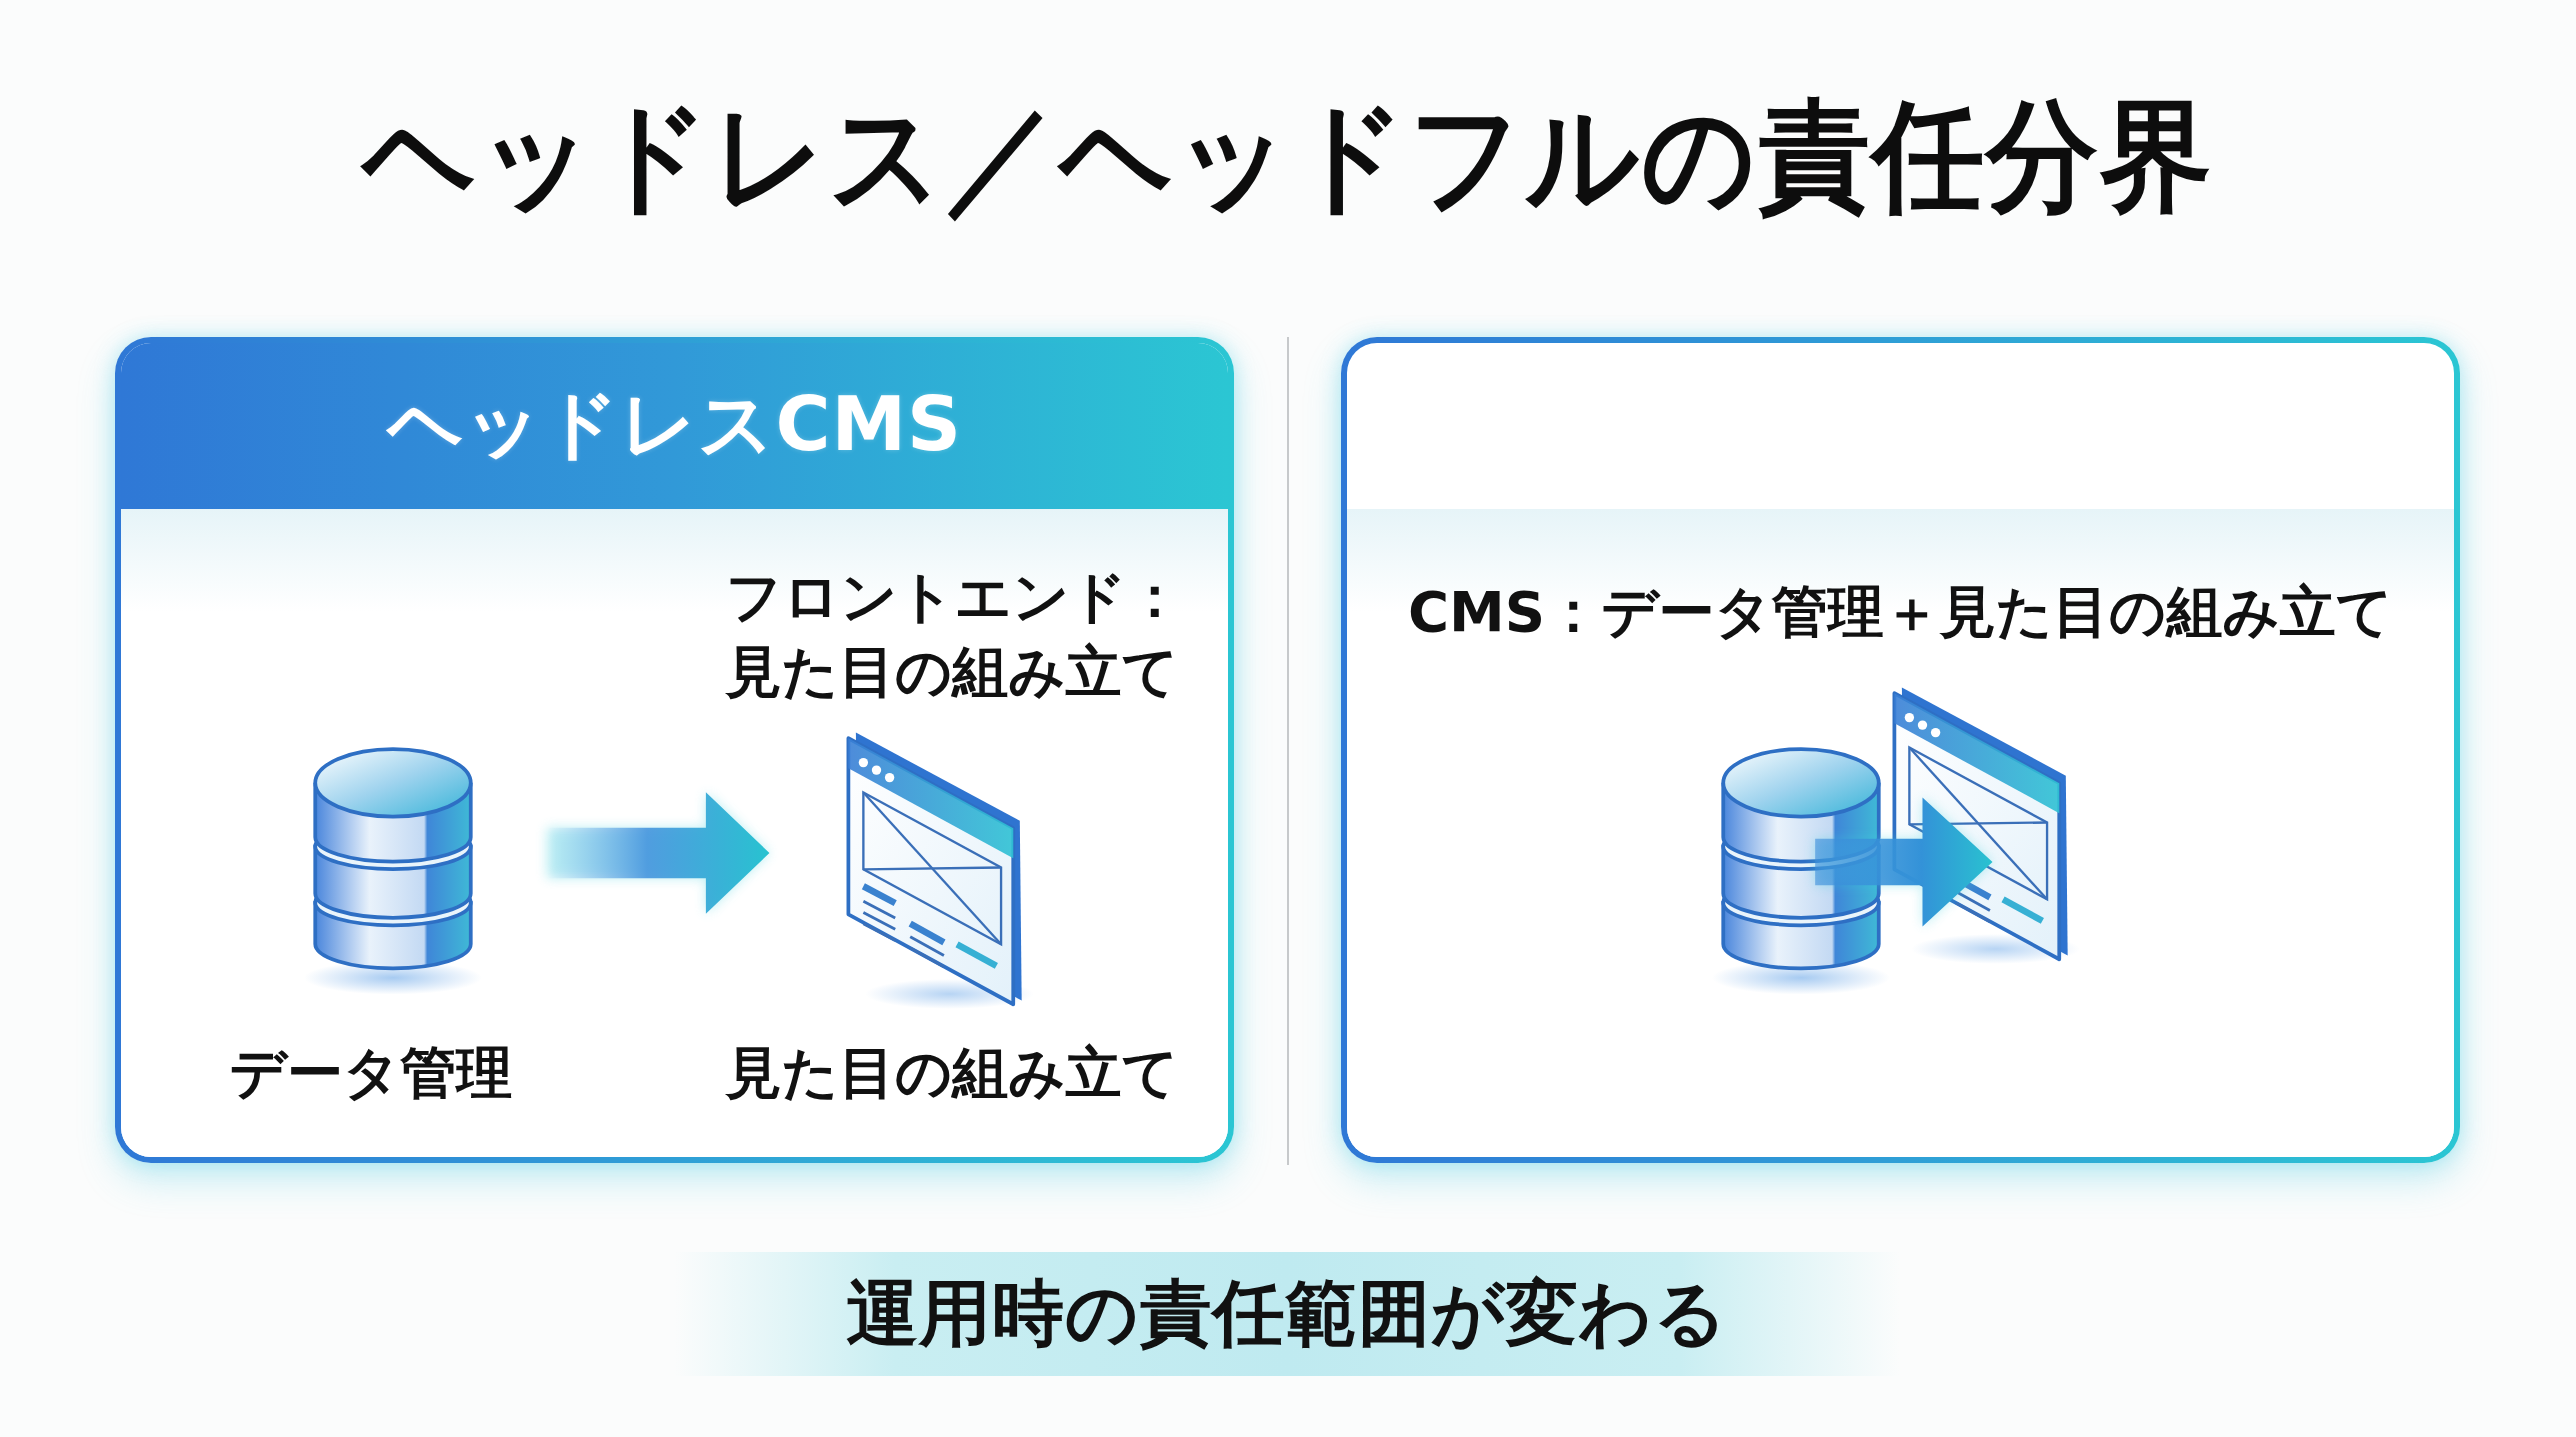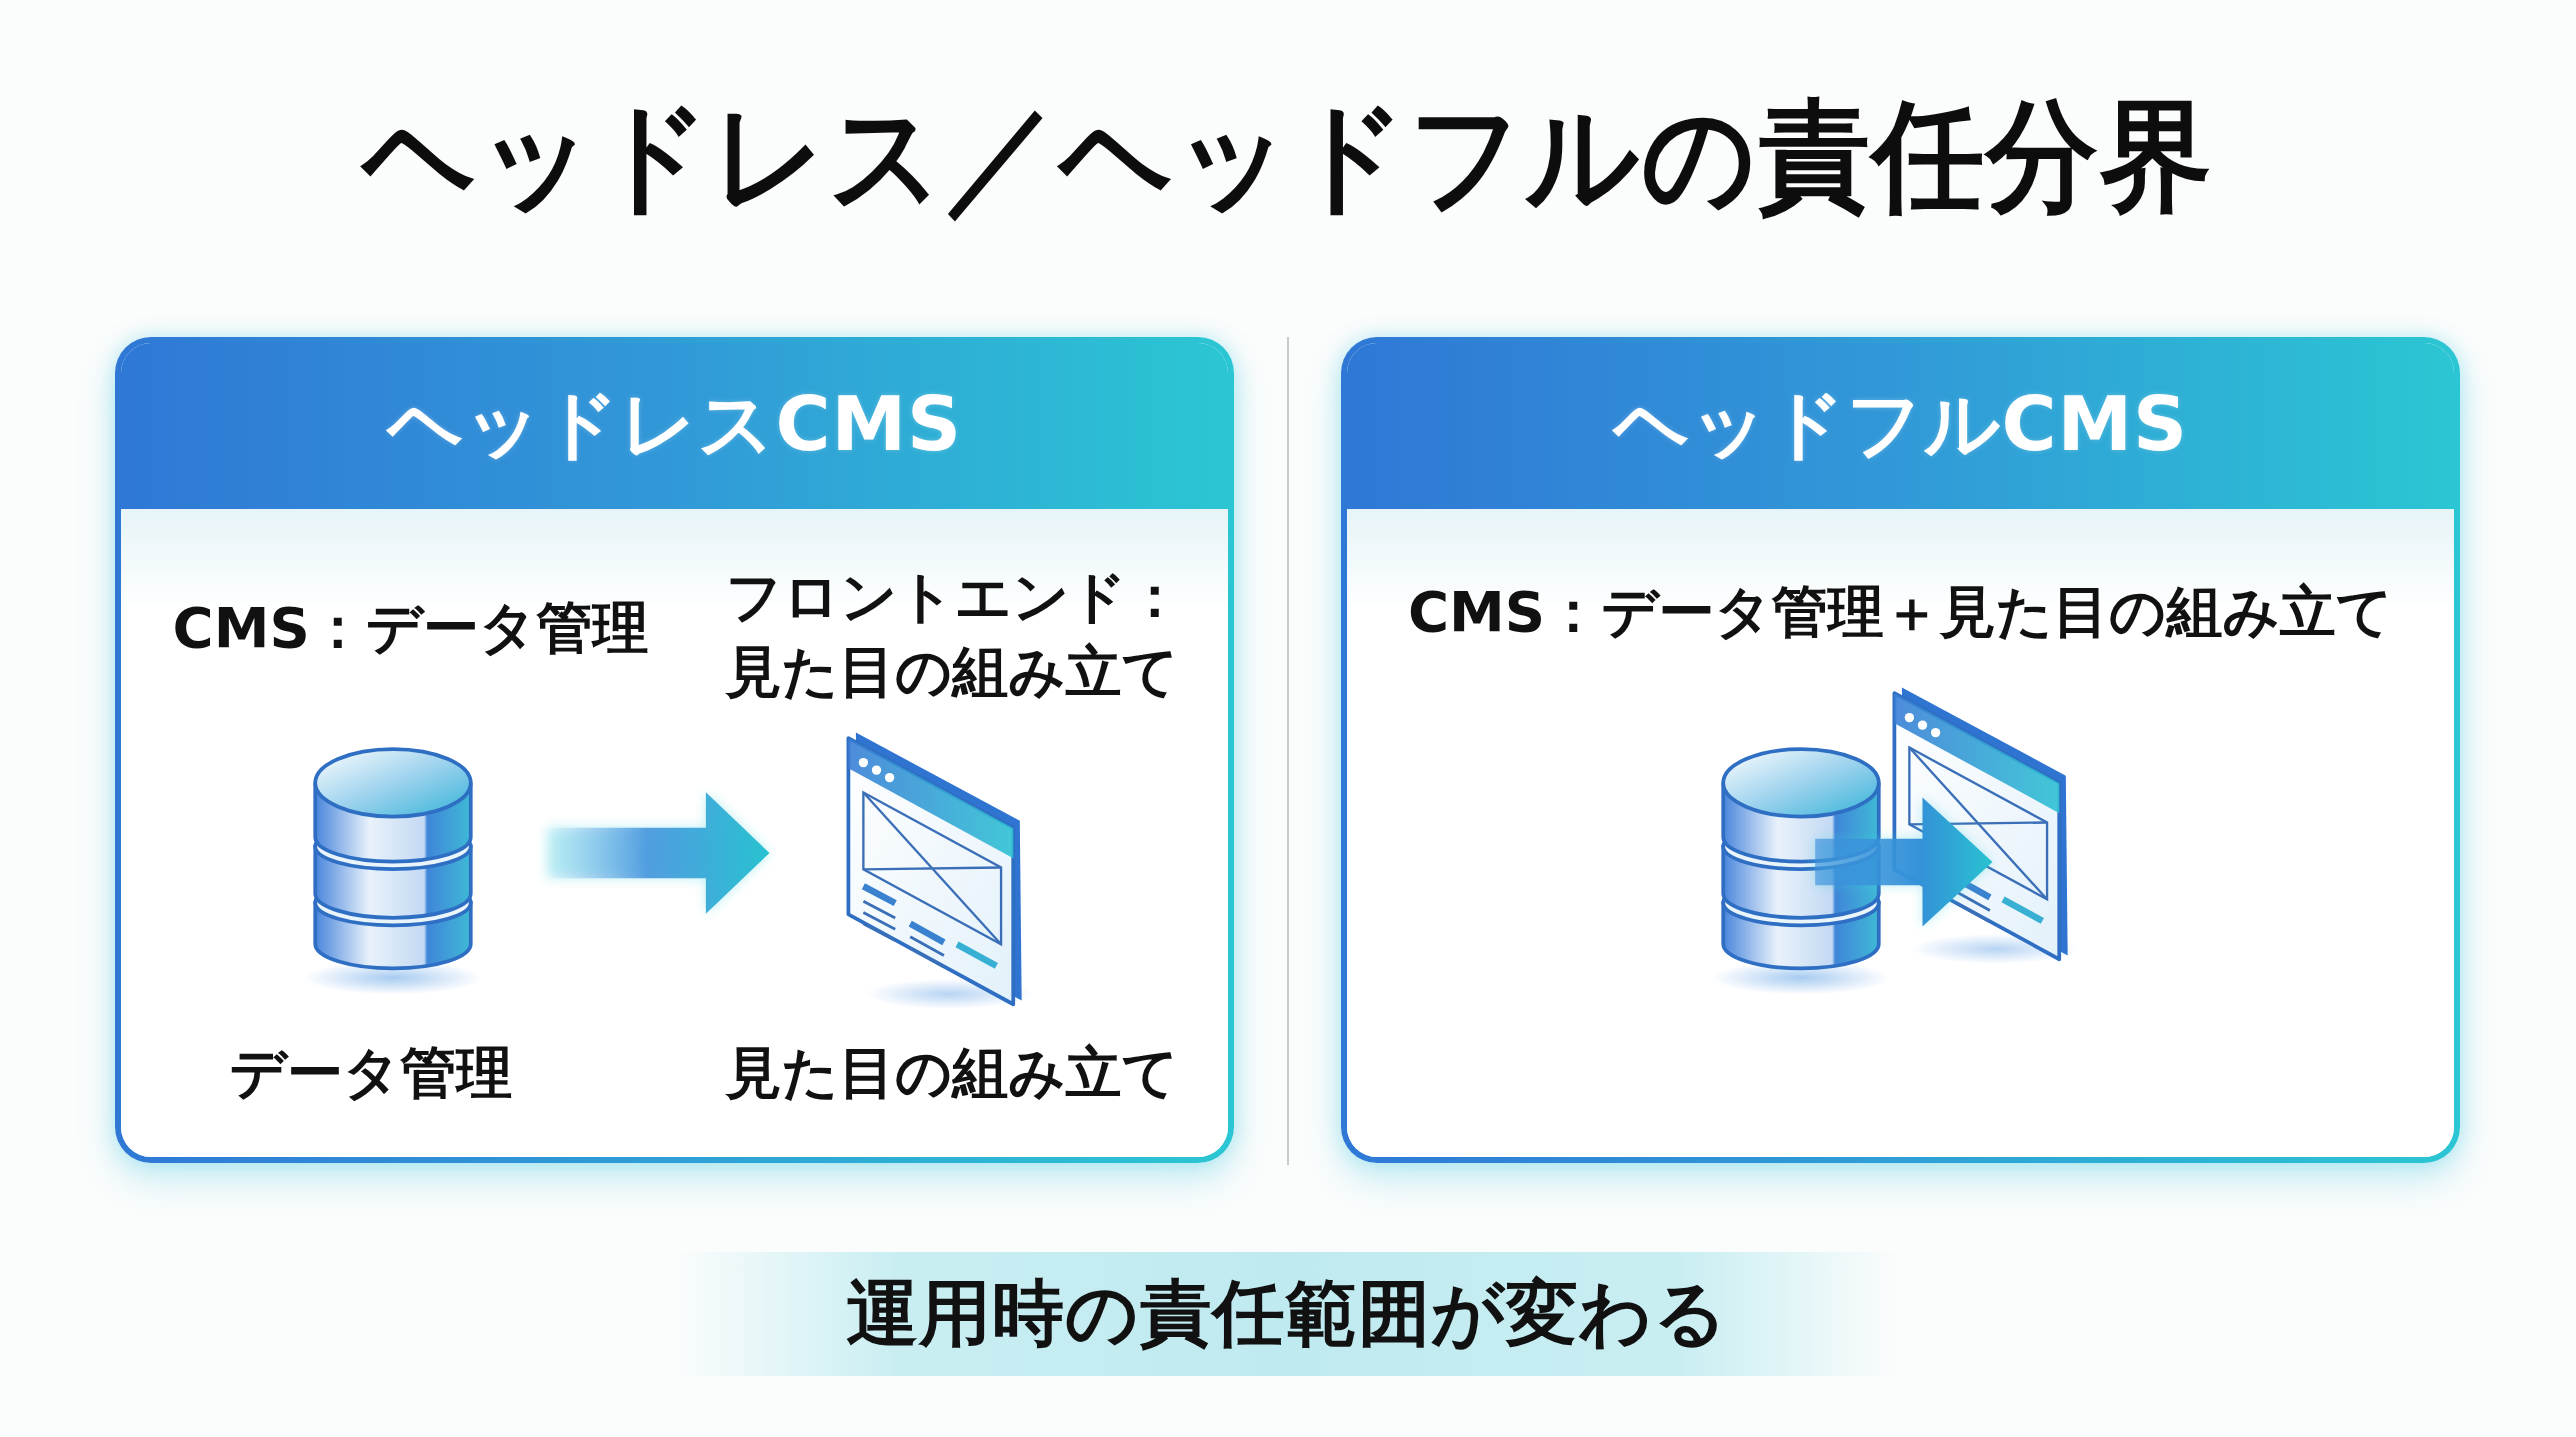--- a/index.html
+++ b/index.html
@@ -56,21 +56,20 @@
 
 <div class="title">ヘッドレス／ヘッドフルの責任分界</div>
 
 <div class="panel" style="left:115px;">
   <div class="panel-inner">
     <div class="panel-header">
       <span>ヘッドレスCMS</span>
     </div>
     <div class="panel-body"></div>
 
-    <div class="t" style="left:52px; top:248px;">CMS：データ管理</div>
     <div class="t" style="left:605px; top:217px;">フロントエンド：</div>
     <div class="t" style="left:605px; top:292px;">見た目の組み立て</div>
 
     <svg class="icon" style="left:183px; top:393px;" width="178" height="253" viewBox="0 0 190 270">
       <defs>
         <linearGradient id="dbSide" x1="0" x2="1" y1="0" y2="0">
           <stop offset="0" stop-color="#4a86dc"></stop>
           <stop offset="0.35" stop-color="#e9f2fb"></stop>
           <stop offset="0.7" stop-color="#c3d9f3"></stop>
           <stop offset="0.72" stop-color="#3f86d8"></stop>
@@ -147,23 +146,20 @@
 
     <div class="t" style="left:89px; top:693px;margin-left:20px;">データ管理</div>
     <div class="t" style="left:605px; top:693px;">見た目の組み立て</div>
   </div>
 </div>
 
 <div class="divider"></div>
 
 <div class="panel" style="left:1341px;">
   <div class="panel-inner">
-    <div class="panel-header">
-      <span>ヘッドフルCMS</span>
-    </div>
     <div class="panel-body"></div>
 
     <div class="t" style="left:0; right:0; text-align:center; top:232px;">CMS：データ管理＋見た目の組み立て</div>
 
     <svg class="icon" style="left:536px; top:339px;" width="197" height="281" viewBox="0 0 210 300">
       <ellipse cx="120" cy="285" rx="90" ry="16" fill="url(#winShadow)"></ellipse>
       <path d="M20 6 L195 100 L197 292 L22 198 Z" fill="#2f74d0"></path>
       <path d="M12 12 L188 108 L188 296 L12 200 Z" fill="url(#winFace)" stroke="#2e6fc4" stroke-width="4" stroke-linejoin="round"></path>
       <path d="M12 12 L188 108 L188 140 L12 44 Z" fill="url(#winBar)" opacity="0.9"></path>
       <circle cx="28" cy="38" r="5" fill="#ffffff"></circle>

